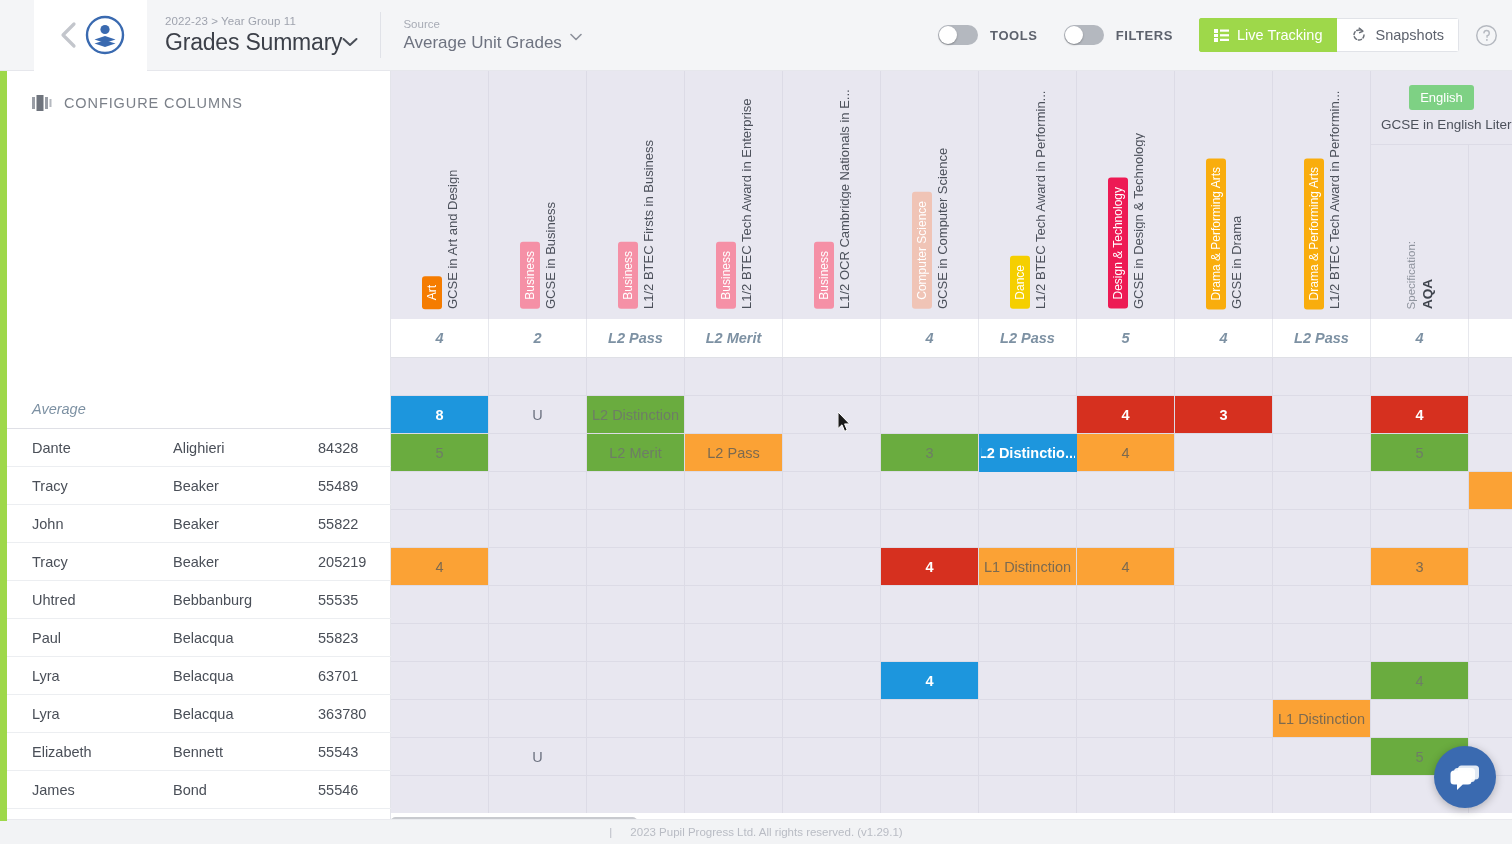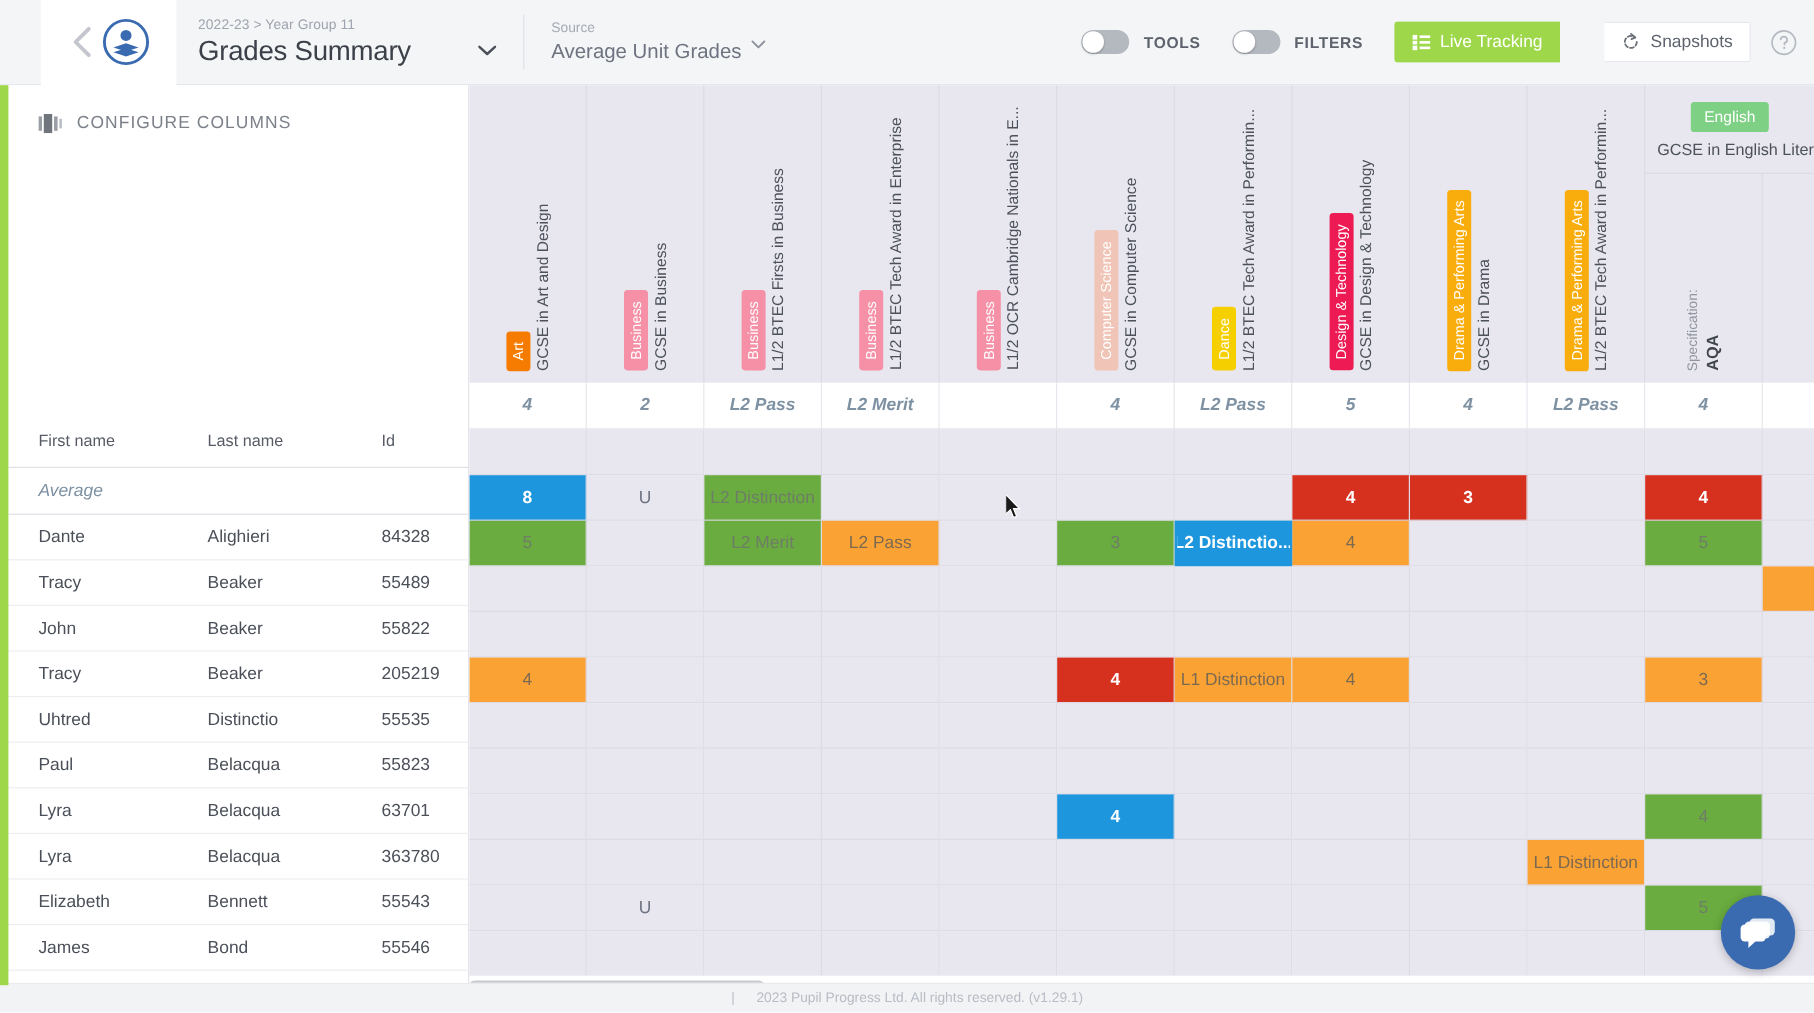--- a/index.html
+++ b/index.html
@@ -24,21 +24,21 @@
   }
   .back-chevron { width: 22px; height: 30px; display:block; cursor:pointer; }
   .logo-circle { width: 40px; height: 40px; }
 
   .title-block {
     flex: 0 0 auto; padding-left: 18px; height: 71px;
     display: flex; flex-direction: column; justify-content: center;
     position: relative;
   }
   .breadcrumb { font-size: 11.5px; color: #9fa3ae; letter-spacing: .1px; margin-bottom: 2px;}
-  .title-row { display: flex; align-items: center; gap: 56px; }
+  .title-row { display: flex; align-items: center; }
   .page-title { font-size: 23px; color: #3c4049; font-weight: 400; letter-spacing: -0.2px;}
   .caret-big { width: 16px; height: 10px; display:block; cursor:pointer;}
   .vdiv { width:1px; height: 46px; background: #e0e2e8; margin: 0 22px 0 22px; }
 
   .source-block { display:flex; flex-direction:column; justify-content:center; height:71px;}
   .source-label { font-size: 11.5px; color: #a7abb5; margin-bottom: 3px;}
   .source-value-row { display:flex; gap:8px;}
   .source-value { font-size: 17px; color: #6e7380; }
   .caret-sm { width: 12px; height: 8px; display:block;}
 
@@ -49,21 +49,21 @@
   .toggle {
     width: 40px; height: 20px; border-radius: 10px; background: #b4b8bf;
     position: relative; cursor: pointer; flex:0 0 40px;
   }
   .toggle .knob {
     position:absolute; left:1px; top:1px; width:18px; height:18px; border-radius:50%;
     background:#fff; box-shadow: 0 1px 2px rgba(0,0,0,.28);
   }
   .toggle-label { font-size: 13px; font-weight: bold; color:#5d626d; letter-spacing:.6px;}
 
-  .seg-group { display:flex; align-items:stretch; height:34px; border-radius:3px; overflow:hidden; margin-right: 16px; gap: 37px;}
+  .seg-group { display:flex; align-items:stretch; height:34px; border-radius:3px; overflow:hidden; margin-right: 16px;}
   .seg-btn {
     display:flex; align-items:center; gap:8px; padding: 0 14px; font-size:14.5px;
     cursor:pointer; border:1px solid #e1e3e8;
   }
   .seg-btn.active { background:#9ed84a; color:#fff; border-color:#9ed84a; }
   .seg-btn.inactive { background:#fff; color:#5d626d; border-left:none;}
   .help-icon { width: 23px; height:23px; cursor:pointer; }
 
   
   .green-rail { position:absolute; left:0; top:71px; width:7px; height:750px; background:#9ed84a; z-index:6;}
@@ -276,25 +276,20 @@
   <div class="configure-row">
     <svg class="cfg-icon" viewBox="0 0 20 16">
       <rect x="0" y="2" width="3" height="12" fill="#9a9ea6"></rect>
       <rect x="4.5" y="0" width="7" height="16" fill="#6f747d"></rect>
       <rect x="13" y="2" width="3" height="12" fill="#9a9ea6"></rect>
       <rect x="17.5" y="4" width="2" height="8" fill="#b5b9c0"></rect>
     </svg>
     <span class="cfg-label">CONFIGURE COLUMNS</span>
   </div>
 
-  <div class="name-head">
-    <span class="col-first">First name</span>
-    <span class="col-last">Last name</span>
-    <span class="col-id">Id</span>
-  </div>
 
   <div class="avg-row-left">
     <span class="avg-label">Average</span>
   </div>
 
   <div class="student-rows" id="student-rows">
       <div class="srow">
         <span class="c1">Dante</span>
         <span class="c2">Alighieri</span>
         <span class="c3">84328</span>
@@ -309,21 +304,21 @@
         <span class="c2">Beaker</span>
         <span class="c3">55822</span>
       </div>
       <div class="srow">
         <span class="c1">Tracy</span>
         <span class="c2">Beaker</span>
         <span class="c3">205219</span>
       </div>
       <div class="srow">
         <span class="c1">Uhtred</span>
-        <span class="c2">Distinctio</span>
+        <span class="c2">Bebbanburg</span>
         <span class="c3">55535</span>
       </div>
       <div class="srow">
         <span class="c1">Paul</span>
         <span class="c2">Belacqua</span>
         <span class="c3">55823</span>
       </div>
       <div class="srow">
         <span class="c1">Lyra</span>
         <span class="c2">Belacqua</span>

